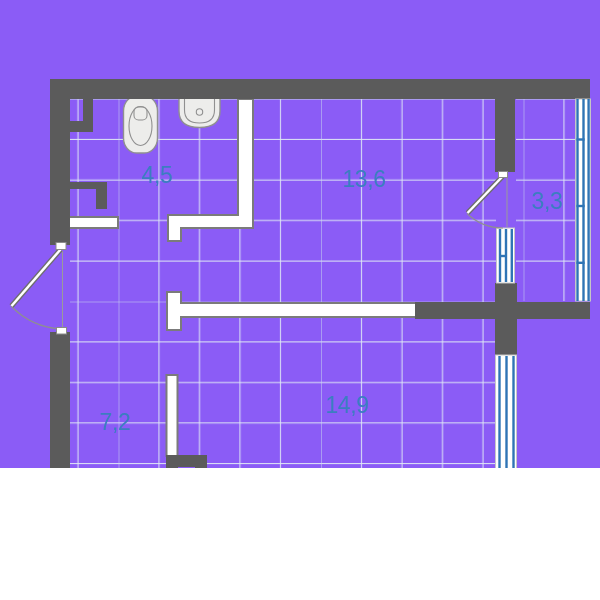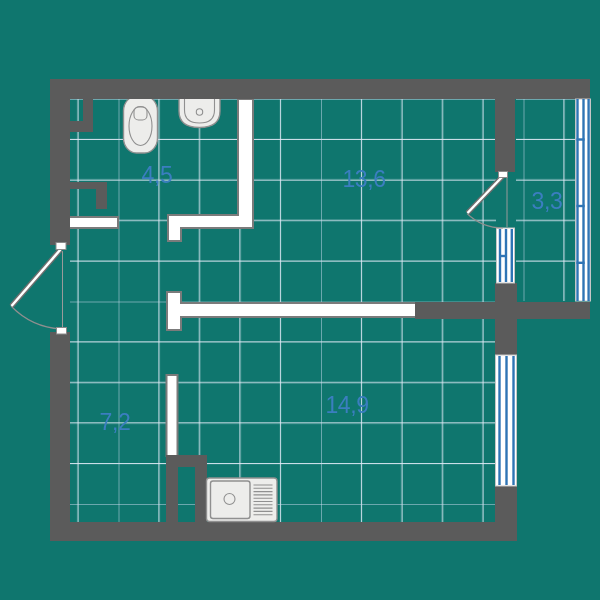--- a/index.html
+++ b/index.html
@@ -1,16 +1,16 @@
 <!DOCTYPE html>
 <html style="--wall: #5b5b5b; --partition: #7b7b7b; --window: #2f74b5; --label: #3b7ec0; --grid_minor: #dfe9f5; --grid_major: #c9daed; --fixture_fill: #ededeb; --fixture_stroke: #909090;"><head>
 <meta charset="utf-8">
 <style>
   html,body{margin:0;padding:0;background:#fff;}
-  .stage{position:relative;width:600px;height:600px;background:#0f766e;overflow:hidden;
+  .stage{position:relative;width:600px;height:468px;background:#8b5cf6;overflow:hidden;
          font-family:"Liberation Sans",sans-serif;}
   svg{display:block}
 
   
   .gminor{stroke:var(--grid_minor);stroke-width:1}
   .gmajor{stroke:var(--grid_major);stroke-width:1}
 
   
   .wall{fill:var(--wall);stroke:none}
   .part{fill:#ffffff;stroke:var(--partition);stroke-width:2}

